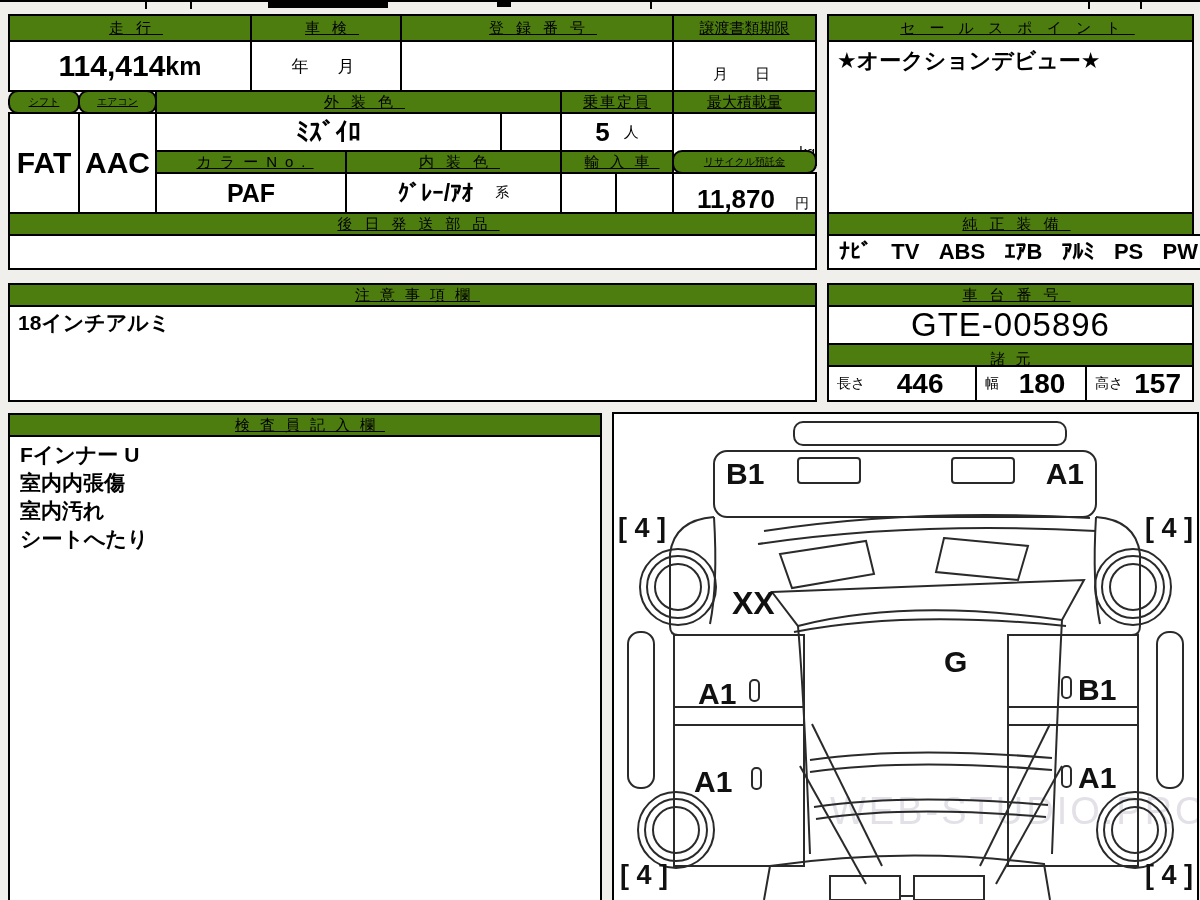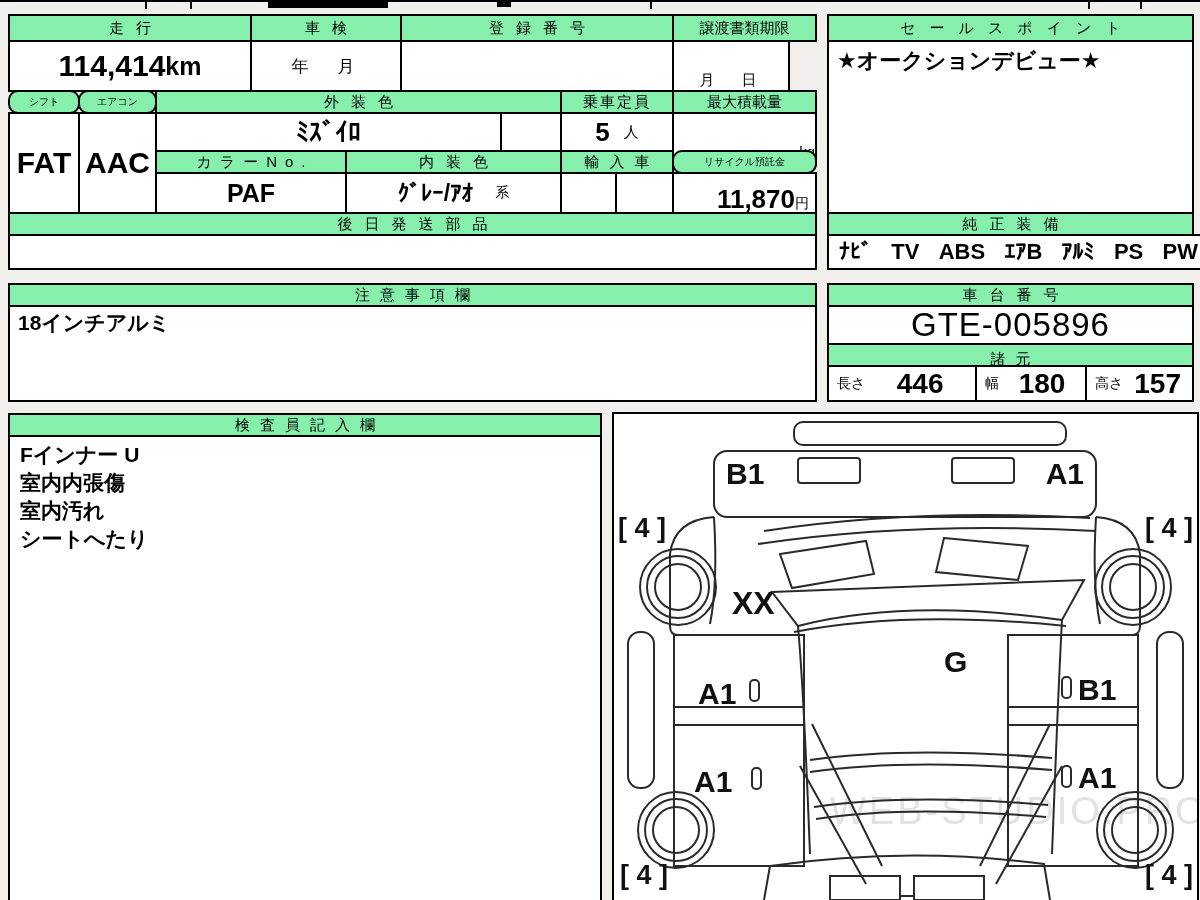--- a/index.html
+++ b/index.html
@@ -1,20 +1,20 @@
 <!DOCTYPE html>
 <html><head>
 <meta charset="utf-8">
 <style>
   html,body{margin:0;padding:0;}
   body{width:1200px;height:900px;position:relative;overflow:hidden;
        background:#f1efeb;font-family:"Liberation Sans","DejaVu Sans",sans-serif;color:#000;}
   .cell{position:absolute;background:#fff;border:2px solid #000;box-sizing:border-box;
         display:flex;align-items:center;justify-content:center;overflow:hidden;}
-  .hdr{background:#86efac;font-size:15px;}
+  .hdr{background:#4d7c0f;font-size:15px;text-decoration:underline;}
   .ls14{letter-spacing:14px;text-indent:14px;}
   .ls12{letter-spacing:12px;text-indent:12px;}
   .ls10{letter-spacing:10px;text-indent:10px;}
   .ls8{letter-spacing:8px;text-indent:8px;}
   .ls2{letter-spacing:2px;}
   .f14{font-size:10px;border-radius:10px;}
   .big{font-weight:bold;font-size:30px;}
   .med{font-weight:bold;font-size:26px;}
   .val-left{justify-content:flex-start;align-items:flex-start;}
   .unit{font-size:15px;font-weight:normal;}
@@ -42,21 +42,21 @@
 <div class="cell hdr ls12" style="left:250px;top:14px;width:152px;height:28px">車検</div>
 <div class="cell hdr ls12" style="left:400px;top:14px;width:274px;height:28px">登録番号</div>
 <div class="cell hdr" style="left:672px;top:14px;width:145px;height:28px">譲渡書類期限</div>
 
 <div class="cell" style="left:8px;top:40px;width:244px;height:52px;gap:0">
   <span class="big">114,414</span>
   <span style="font-weight:bold;font-size:25px">km</span>
 </div>
 <div class="cell" style="left:250px;top:40px;width:152px;height:52px;font-size:17px;letter-spacing:6px">年　月</div>
 <div class="cell" style="left:400px;top:40px;width:274px;height:52px"></div>
-<div class="cell" style="left:672px;top:40px;width:118px;height:52px;align-items:flex-end;padding-bottom:0;font-size:15px;letter-spacing:6px">月　日</div>
+<div class="cell" style="left:672px;top:40px;width:145px;height:52px;align-items:flex-end;padding-bottom:6px;font-size:15px;letter-spacing:6px">月　日</div>
 
 <div class="cell hdr f14" style="left:8px;top:90px;width:72px;height:24px">シフト</div>
 <div class="cell hdr f14" style="left:78px;top:90px;width:79px;height:24px">エアコン</div>
 <div class="cell hdr ls12" style="left:155px;top:90px;width:407px;height:24px">外装色</div>
 <div class="cell hdr ls2" style="left:560px;top:90px;width:114px;height:24px">乗車定員</div>
 <div class="cell hdr" style="left:672px;top:90px;width:145px;height:24px">最大積載量</div>
 
 <div class="cell big" style="left:8px;top:112px;width:72px;height:102px">FAT</div>
 <div class="cell big" style="left:78px;top:112px;width:79px;height:102px">AAC</div>
 <div class="cell" style="left:155px;top:112px;width:347px;height:40px;font-weight:bold;font-size:26px">ﾐｽﾞｲﾛ</div>
@@ -74,21 +74,21 @@
 <div class="cell hdr ls10" style="left:560px;top:150px;width:114px;height:24px">輸入車</div>
 <div class="cell hdr f14" style="left:672px;top:150px;width:145px;height:24px">リサイクル預託金</div>
 
 <div class="cell" style="left:155px;top:172px;width:192px;height:42px;font-weight:bold;font-size:25px">PAF</div>
 <div class="cell" style="left:345px;top:172px;width:217px;height:42px;gap:22px">
   <span style="font-weight:bold;font-size:23px">ｸﾞﾚｰ/ｱｵ</span>
   <span style="font-size:14px">系</span>
 </div>
 <div class="cell" style="left:560px;top:172px;width:57px;height:42px"></div>
 <div class="cell" style="left:615px;top:172px;width:59px;height:42px"></div>
-<div class="cell" style="left:672px;top:172px;width:145px;height:42px;justify-content:flex-end;padding-right:6px;gap:0;align-items:baseline;padding-top:10px">
+<div class="cell" style="left:672px;top:172px;width:145px;height:42px;justify-content:flex-end;padding-right:6px;gap:20px;align-items:baseline;padding-top:10px">
   <span class="med">11,870</span>
   <span style="font-size:14px">円</span>
 </div>
 
 <div class="cell hdr ls12" style="left:8px;top:212px;width:809px;height:24px">後日発送部品</div>
 <div class="cell" style="left:8px;top:234px;width:809px;height:36px"></div>
 
 <div class="cell hdr ls14" style="left:827px;top:14px;width:367px;height:28px">セールスポイント</div>
 <div class="cell val-left" style="left:827px;top:40px;width:367px;height:174px;padding:4px 8px;font-weight:bold;font-size:22px">★オークションデビュー★</div>
 <div class="cell hdr ls12" style="left:827px;top:212px;width:367px;height:24px">純正装備</div>

